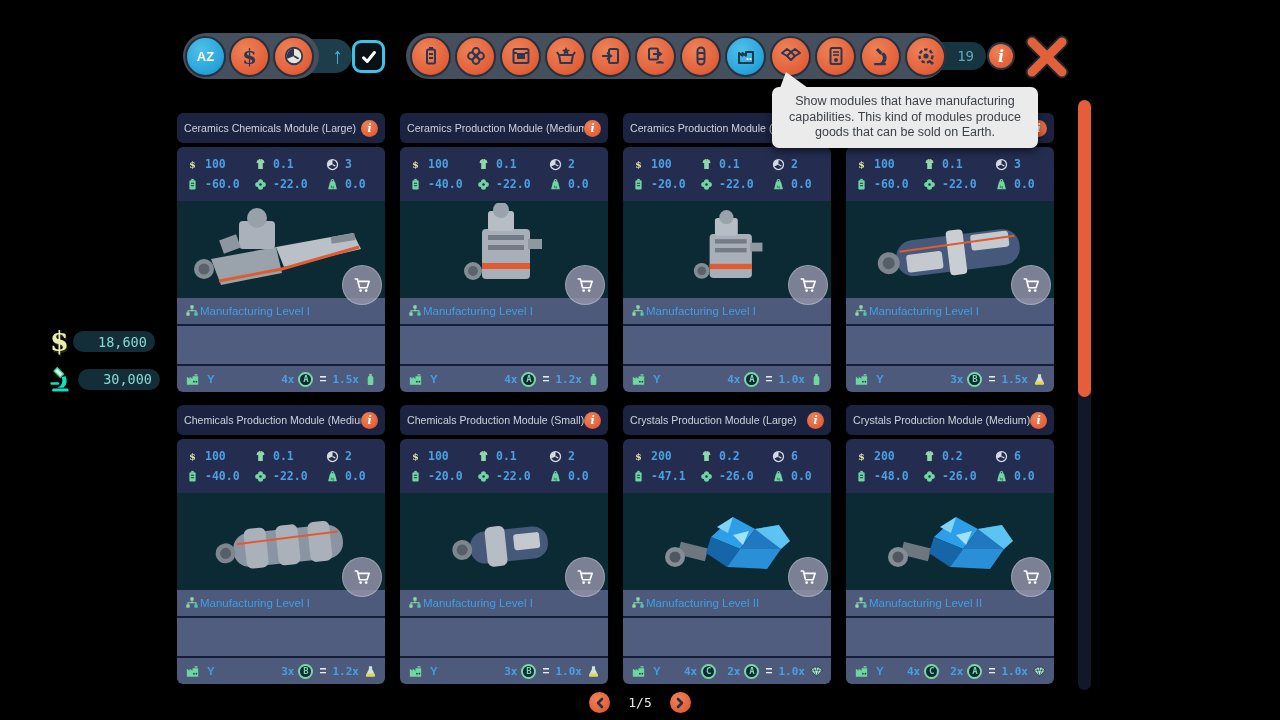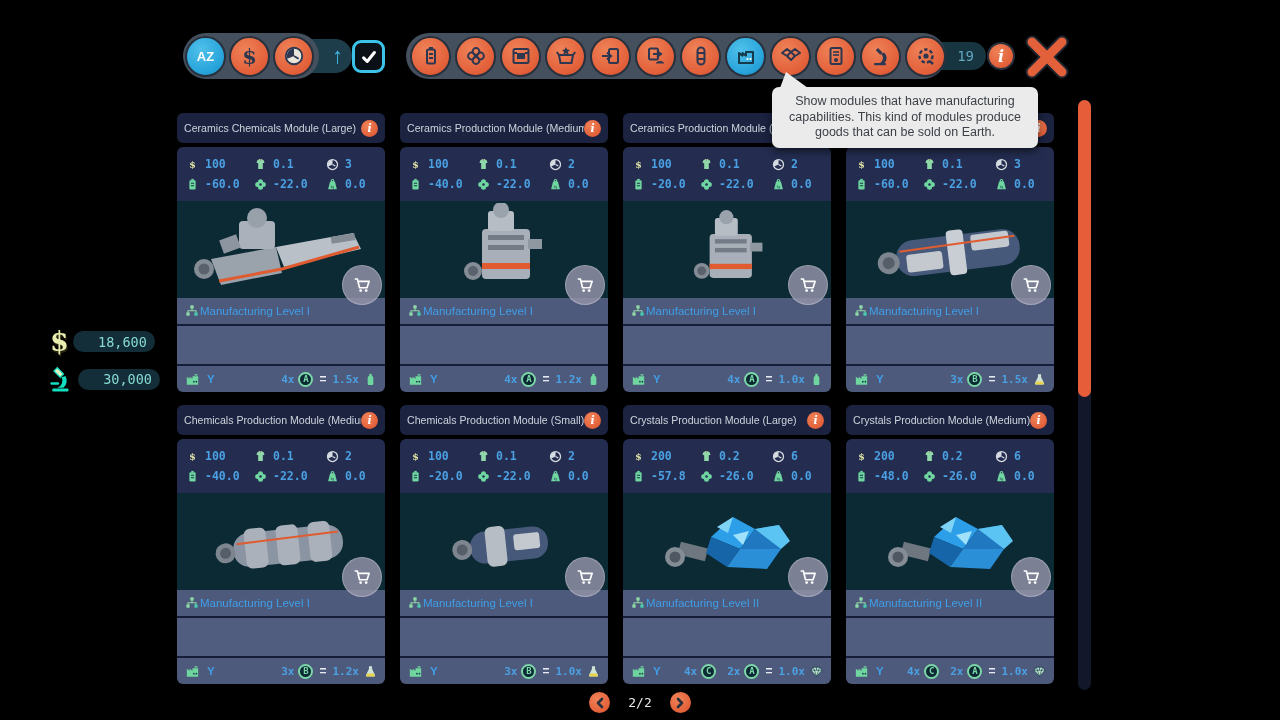--- a/index.html
+++ b/index.html
@@ -1136,21 +1136,21 @@
             <div class="stat-row">
               <div class="stat">
          <span style="display:flex">
                   <svg width="15" height="15" viewBox="0 0 24 24">
                     <rect x="7" y="5" width="10" height="15" rx="2" fill="#6fd6a0"></rect>
                     <rect x="10" y="3" width="4" height="2.6" fill="#6fd6a0"></rect>
                     <line x1="9.5" y1="10" x2="14.5" y2="10" stroke="#173a4a" stroke-width="1.8"></line>
                     <line x1="9.5" y1="14" x2="14.5" y2="14" stroke="#173a4a" stroke-width="1.8"></line>
                   </svg>
                 </span>
-         <span class="v">-57.8</span>
+         <span class="v">-47.1</span>
        </div>
               <div class="stat">
          <span style="display:flex">
                   <svg width="15" height="15" viewBox="0 0 24 24">
                     <g fill="#6fd6a0">
                       <circle cx="12" cy="7.5" r="4"></circle>
                       <circle cx="12" cy="16.5" r="4"></circle>
                       <circle cx="7.5" cy="12" r="4"></circle>
                       <circle cx="16.5" cy="12" r="4"></circle>
                     </g>
@@ -1384,20 +1384,20 @@
   <div id="scroll-track">
     <div id="scroll-thumb"></div>
   </div>
 
   <div id="pagination">
     <div class="page-arrow">
       <svg width="12" height="12" viewBox="0 0 12 12">
         <polyline points="8,2 4,6 8,10" fill="none" stroke="#27303c" stroke-width="2.6" stroke-linecap="round" stroke-linejoin="round"></polyline>
       </svg>
     </div>
-    <span id="page-label">2/2</span>
+    <span id="page-label">1/5</span>
     <div class="page-arrow">
       <svg width="12" height="12" viewBox="0 0 12 12">
         <polyline points="4,2 8,6 4,10" fill="none" stroke="#27303c" stroke-width="2.6" stroke-linecap="round" stroke-linejoin="round"></polyline>
       </svg>
     </div>
   </div>
 </div>
 
 </body></html>

